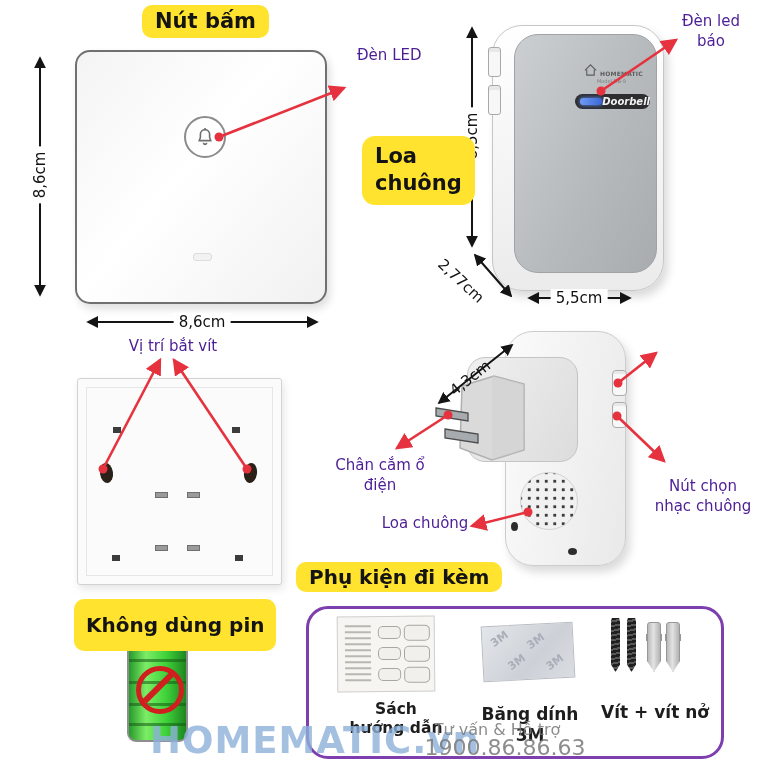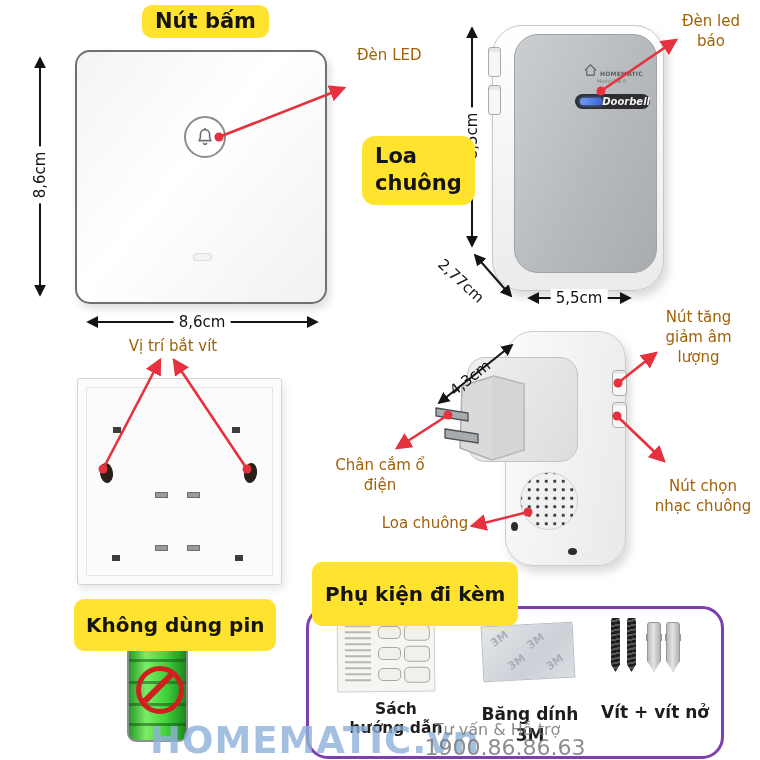--- a/index.html
+++ b/index.html
@@ -2,21 +2,21 @@
 <html><head>
 <meta charset="utf-8">
 <style>
   html,body{margin:0;padding:0;background:#fff;}
   #canvas{position:relative;width:760px;height:760px;background:#ffffff;overflow:hidden;
           font-family:"DejaVu Sans","Liberation Sans",sans-serif;color:#1d1d1d;}
   
   .tag{position:absolute;background:#ffe32e;color:#141414;font-weight:bold;border-radius:10px;
        line-height:1.3;z-index:10;}
   
-  .note{position:absolute;font-size:15px;color:#a16207;text-align:center;line-height:1.32;z-index:10;}
+  .note{position:absolute;font-size:15px;color:#4c1d95;text-align:center;line-height:1.32;z-index:10;}
   
   .dim{position:absolute;font-size:15px;color:#111;background:#fff;padding:0 5px;z-index:8;white-space:nowrap;}
   .rot-90{transform:translate(-50%,-50%) rotate(-90deg);}
   .ctr{transform:translate(-50%,-50%);}
   
   .btn-front{position:absolute;left:75px;top:50px;width:248px;height:250px;border-radius:15px;
     background:linear-gradient(130deg,#f4f4f4 0%,#ffffff 45%,#f1f1f1 100%);
     border:2px solid #707070;box-shadow:3px 5px 9px rgba(0,0,0,.13);z-index:1;}
   .bell-circle{position:absolute;left:107px;top:64px;width:38px;height:38px;border-radius:50%;
     border:2.5px solid #8b8b8b;display:flex;align-items:center;justify-content:center;}
@@ -236,33 +236,28 @@
     <line x1="528" y1="512" x2="472" y2="526" stroke="#e5323e" stroke-width="2.6" marker-end="url(#ar)"></line>
     <circle cx="528" cy="512" r="4.5" fill="#e5323e"></circle>
   </svg>
 
   <div class="tag" style="left:142px;top:5px;padding:3px 13px;font-size:21px;">Nút bấm</div>
   <div class="tag" style="left:362px;top:136px;padding:7px 13px;font-size:21px;border-radius:13px;">
     <div>Loa</div>
     <div>chuông</div>
   </div>
   <div class="tag" style="left:74px;top:599px;padding:13px 12px;font-size:20px;">Không dùng pin</div>
-  <div class="tag" style="left:312px;top:562px;padding:19px 13px;font-size:20px;">Phụ kiện đi kèm</div>
+  <div class="tag" style="left:296px;top:562px;padding:2px 13px;font-size:20px;">Phụ kiện đi kèm</div>
 
   <div class="note" style="left:357px;top:46px;">Đèn LED</div>
   <div class="note" style="left:668px;top:12px;width:86px;">
     <div>Đèn led</div>
     <div>báo</div>
   </div>
   <div class="note" style="left:123px;top:337px;width:100px;">Vị trí bắt vít</div>
-  <div class="note" style="left:651px;top:308px;width:95px;">
-    <div>Nút tăng</div>
-    <div>giảm âm</div>
-    <div>lượng</div>
-  </div>
   <div class="note" style="left:330px;top:456px;width:100px;">
     <div>Chân cắm ổ</div>
     <div>điện</div>
   </div>
   <div class="note" style="left:650px;top:477px;width:106px;">
     <div>Nút chọn</div>
     <div>nhạc chuông</div>
   </div>
   <div class="note" style="left:380px;top:514px;width:90px;">Loa chuông</div>
 

